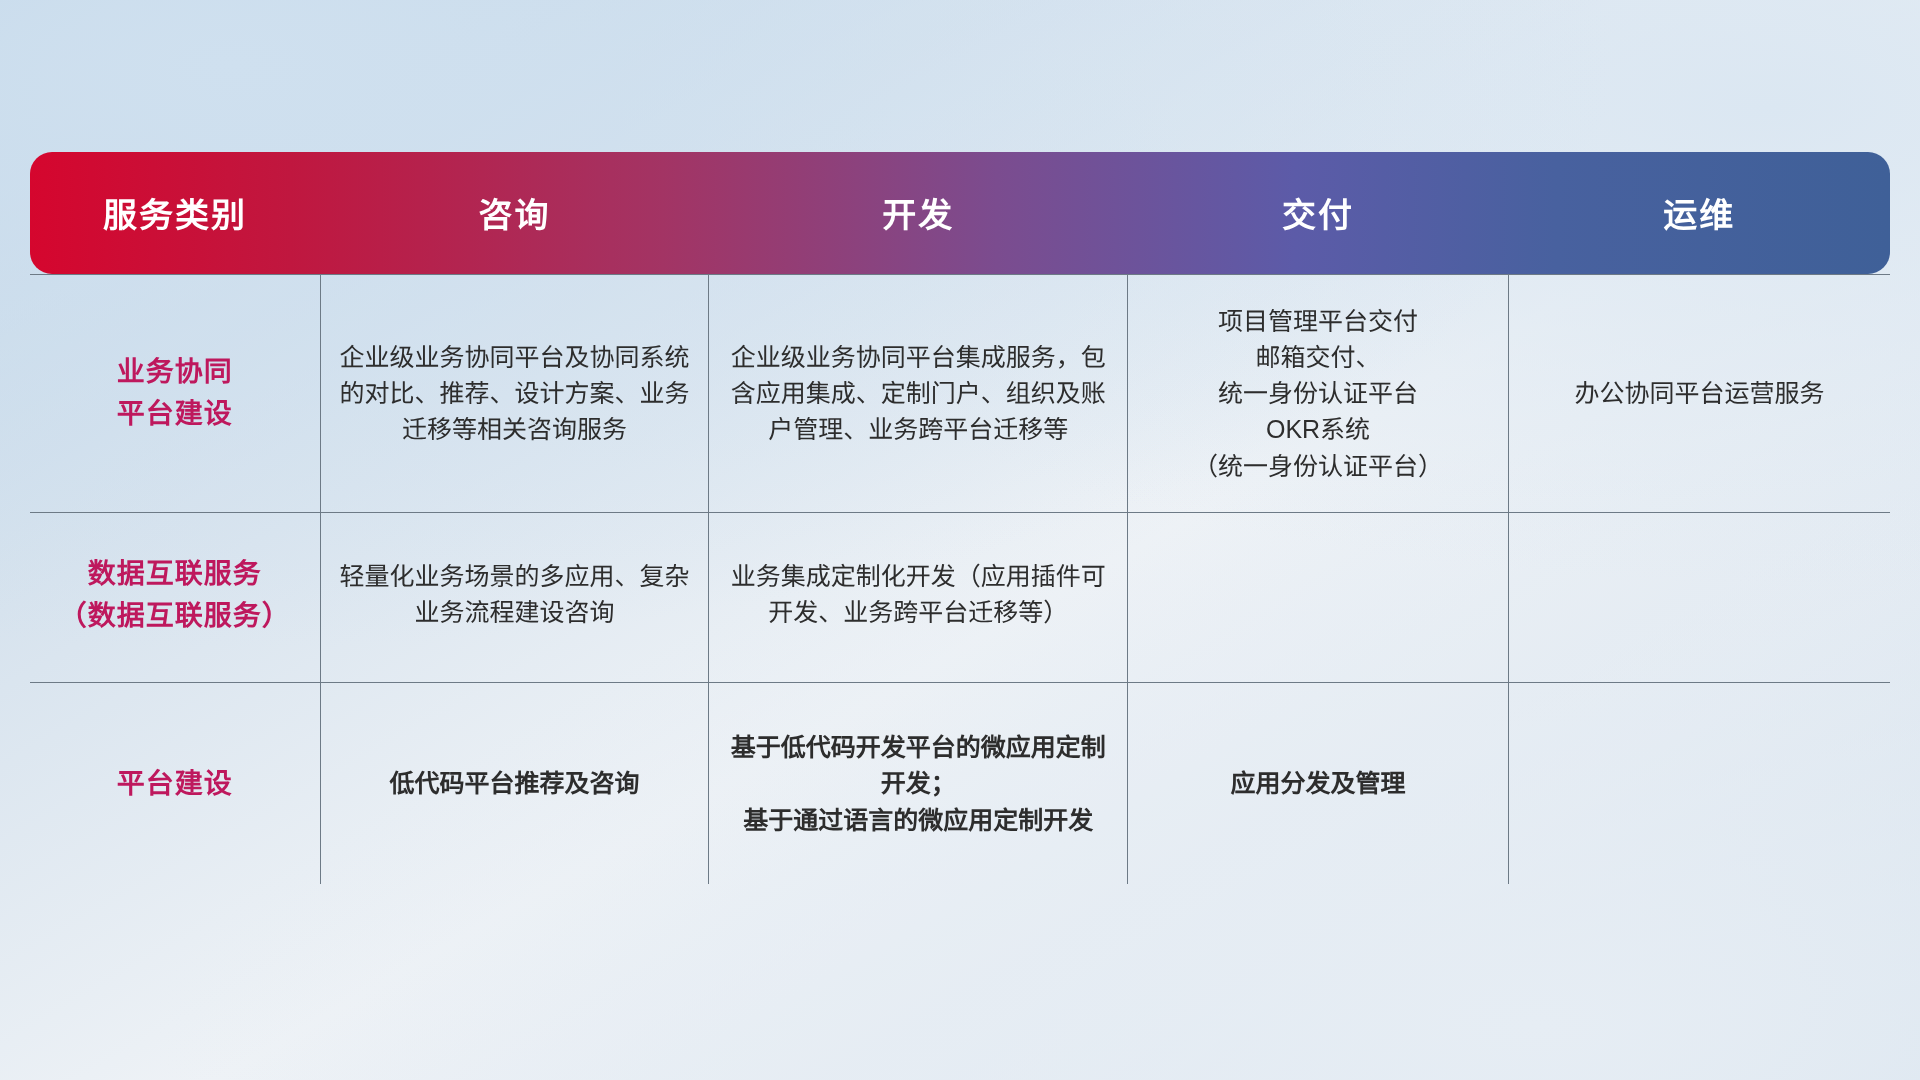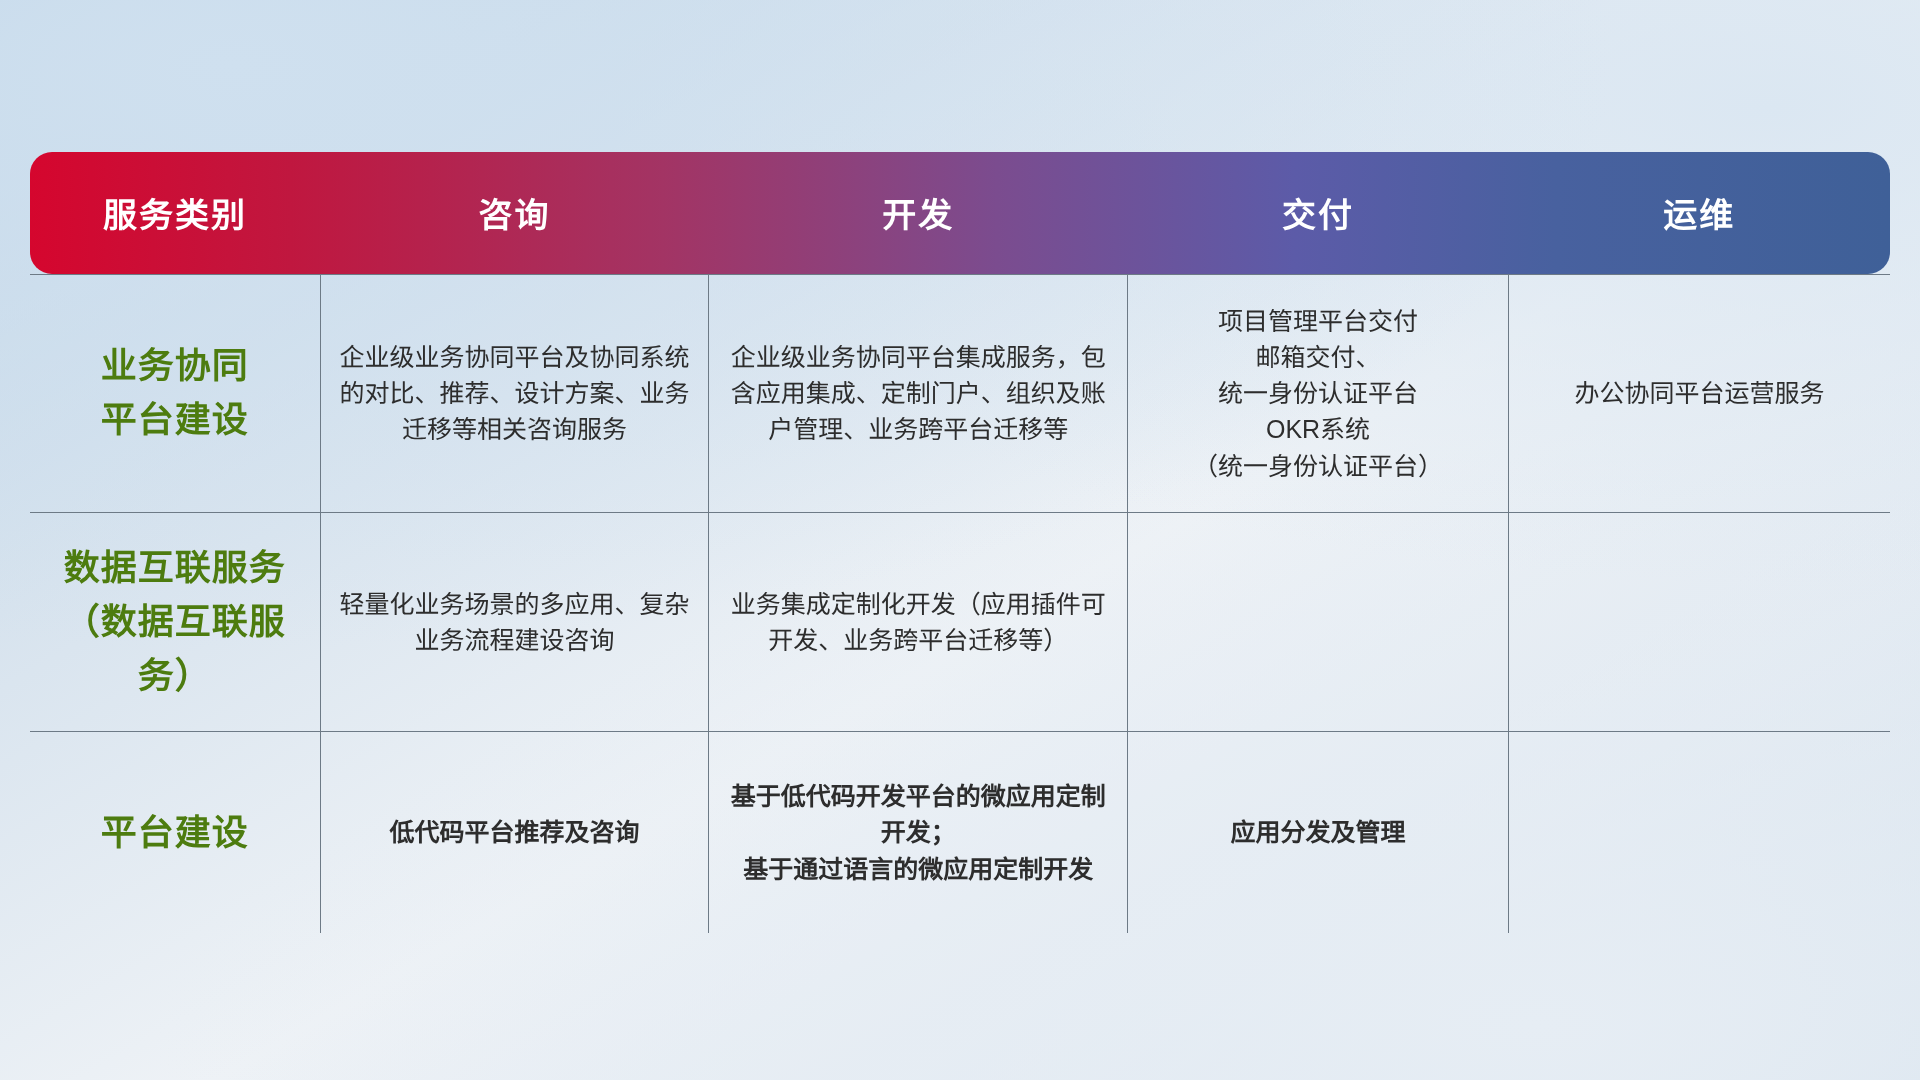--- a/index.html
+++ b/index.html
@@ -84,30 +84,30 @@
   }
   tbody tr td:last-child {
     border-right: none;
   }
   tbody tr:last-child td {
     border-bottom: none;
     font-weight: bold;
   }
 
   td.cat {
-    color: #4d7c0f;
+    color: #be185d;
     font-weight: bold;
-    font-size: 36px;
+    font-size: 28px;
     line-height: 1.5;
     letter-spacing: 1px;
   }
 
   tbody tr { height: 196px; }
   tbody tr.row-1 { height: 222px; }
-  tbody tr.row-2 { height: 170px; }
+  tbody tr.row-2 { height: 170px; font-family: Liberation Mono, monospace; }
   tbody tr.row-3 { height: 202px; }
 
   .nowrap-line { display: block; }
 </style>
 </head>
 <body>
 
 <div class="slide">
   <div class="table-wrap">
     <div class="header-bg"></div>

